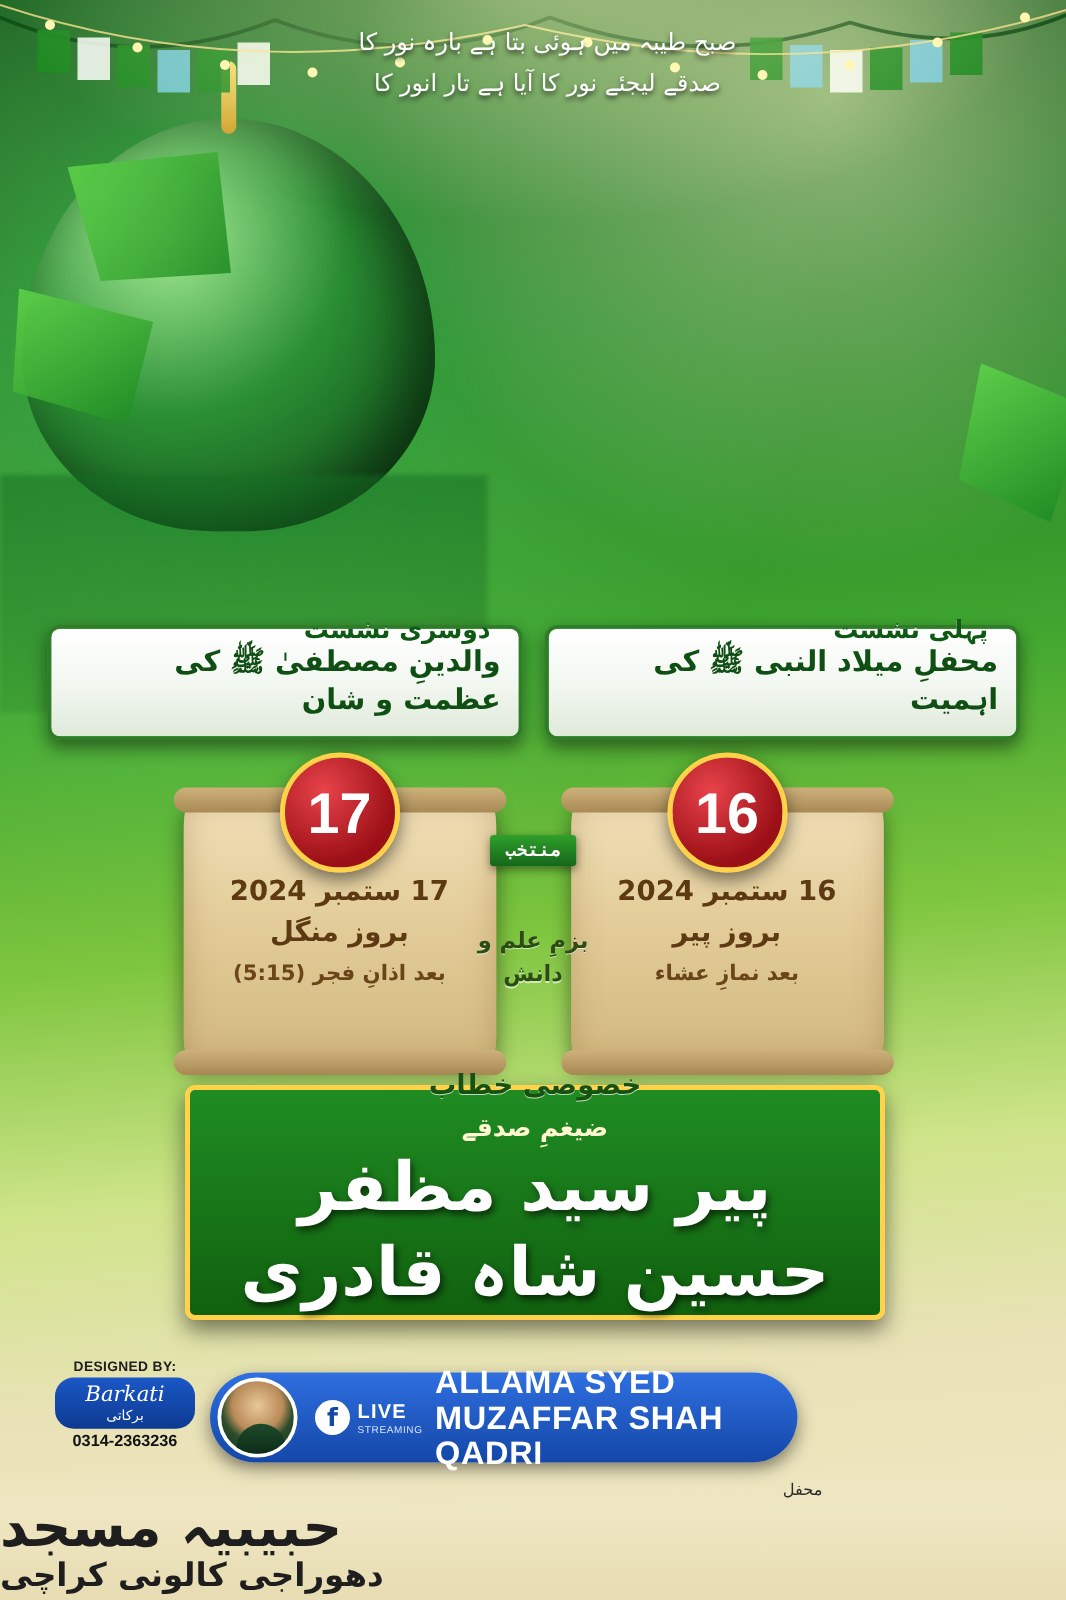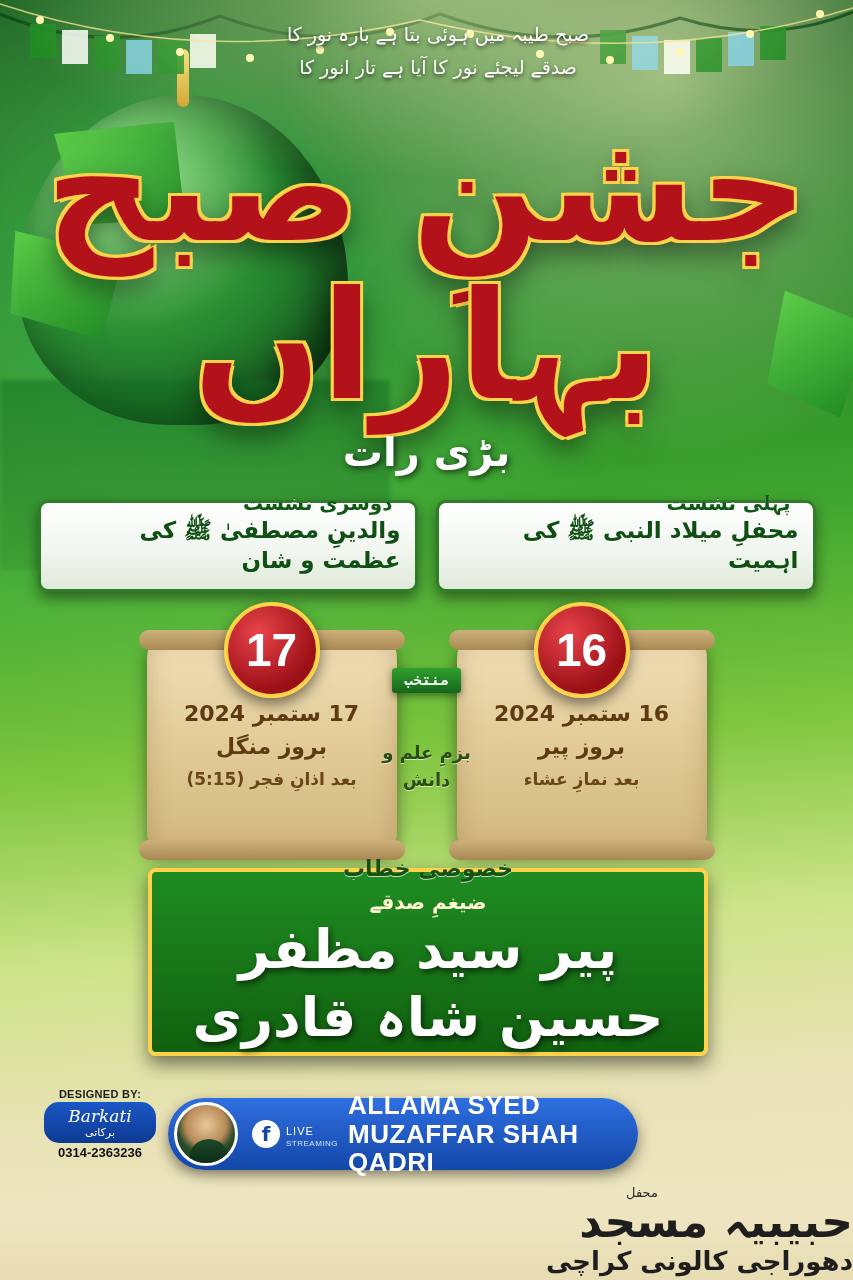--- a/index.html
+++ b/index.html
@@ -264,33 +264,33 @@
   .fb-badge {
     display: flex; align-items: center; gap: 6px;
   }
   .fb-circle {
     width: 28px; height: 28px; border-radius: 50%;
     background: #ffffff; color: #1447a8;
     font-family: "DejaVu Sans", sans-serif; font-weight: bold; font-size: 20px;
     display: flex; align-items: center; justify-content: center;
   }
   .live-label {
-    font-size: 11px; font-weight: normal; color: #fff; letter-spacing: 1px;
+    font-size: 16px; font-weight: bold; color: #fff; letter-spacing: 1px;
   }
   .stream-label { font-size: 8px; color: #d7e4ff; letter-spacing: .5px; display:block; }
   .live-name {
     font-size: 26px; font-weight: bold; color: #ffffff; line-height: 1.1;
     letter-spacing: .5px;
   }
 
   
   .footer {
     position: absolute; left: 0; bottom: 0; width: 853px; height: 110px;
     background: linear-gradient(180deg, rgba(240,232,200,0) 0%, #efe6c2 35%, #e7dcb2 100%);
-    direction: rtl; text-align: right;
+    direction: rtl; text-align: left;
   }
   .footer-logo {
     position: absolute; right: 188px; top: 2px;
     width: 46px; height: 40px;
     display: flex; align-items: center; justify-content: center;
     font-family: "DejaVu Sans", sans-serif; font-size: 13px; color: #2b2b2b;
   }
   .footer-name {
     position: absolute; left: 0; top: 26px; width: 853px;
     font-family: "DejaVu Sans", sans-serif;
@@ -349,24 +349,20 @@
         <circle cx="820" cy="14" r="4"></circle>
     </g>
   </svg>
   <div class="glowbar"></div>
 
   <div class="couplet">
     <div>صبح طیبہ میں ہوئی بتا ہے بارہ نور کا</div>
     <div>صدقے لیجئے نور کا آیا ہے تار انور کا</div>
   </div>
 
-  <div class="title-wrap">
-    <div class="title-main">جشنِ صبح بہاراں</div>
-    <div class="title-sub">بڑی رات</div>
-  </div>
 
   <div class="sessions">
     <div class="session">
       <span class="session-label">پہلی نشست</span>
       <span class="session-text">محفلِ میلاد النبی ﷺ کی اہمیت</span>
     </div>
     <div class="session">
       <span class="session-label">دوسری نشست</span>
       <span class="session-text">والدینِ مصطفیٰ ﷺ کی عظمت و شان</span>
     </div>

